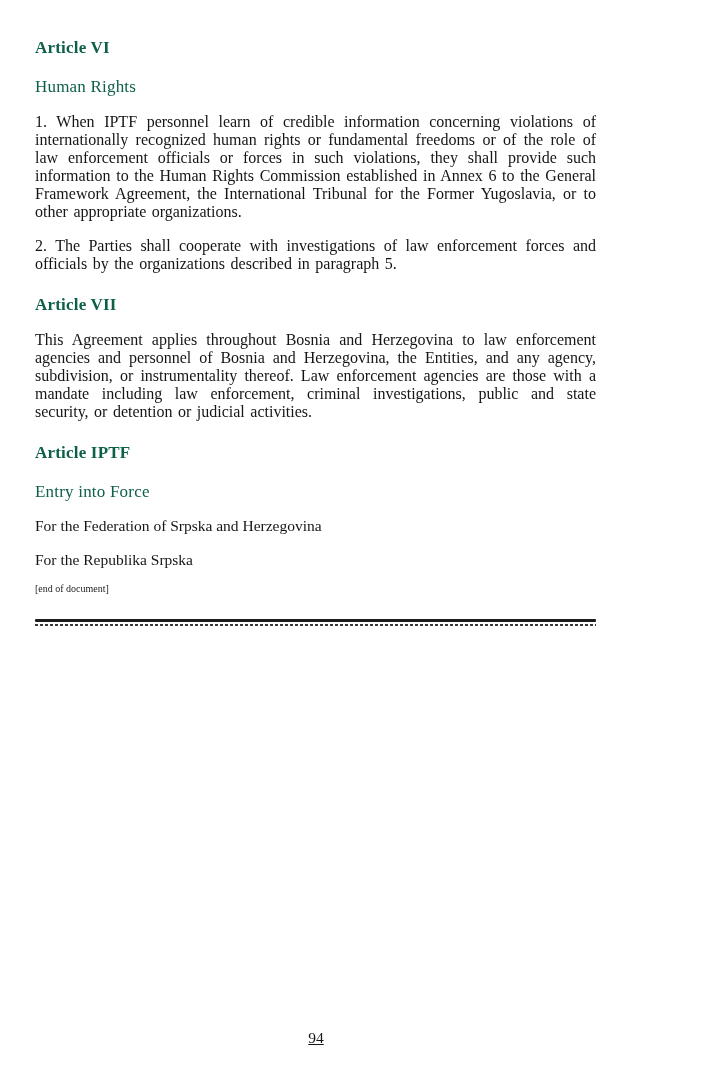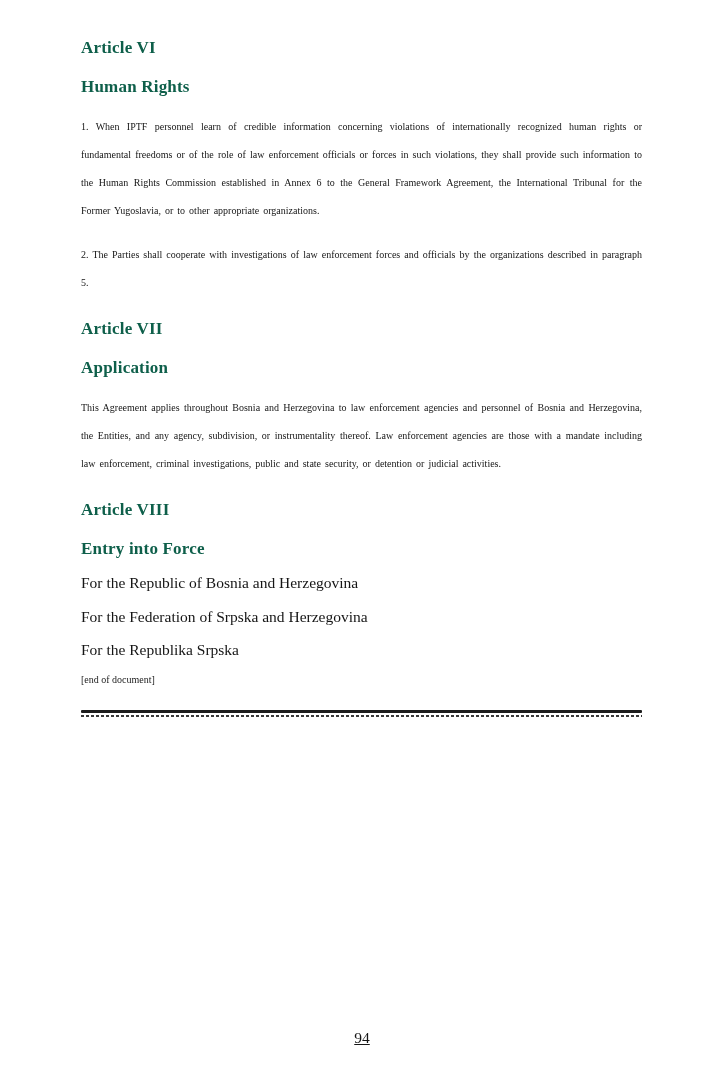--- a/index.html
+++ b/index.html
@@ -16,46 +16,45 @@
     background: #ffffff;
     font-family: "Liberation Serif", serif;
     color: #151515;
     position: relative;
     overflow: hidden;
   }
   .page {
     position: relative;
     width: 632px;
     height: 1075px;
-    margin-left: 46px;
   }
   .content {
     padding: 38px 36px 0 35px;
   }
   .h-article {
     color: var(--heading, #0e5f4a);
     font-size: 17px;
     font-weight: bold;
     margin: 0;
     letter-spacing: 0.2px;
   }
   .h-article + .h-sub {
     margin-top: 19px;
   }
   .h-sub {
     color: var(--heading, #0e5f4a);
     font-size: 17px;
-    font-weight: bold;
+    font-weight: normal;
     margin: 0;
     letter-spacing: 0.2px;
   }
   .para {
     margin: 16px 0 0 0;
-    font-size: 10px;
-    line-height: 28px;
+    font-size: 16px;
+    line-height: 18px;
     text-align: justify;
     word-spacing: 1.5px;
   }
   .spacer-article {
     margin-top: 22px;
   }
   .sig-line {
     margin: 14px 0 0 0;
     font-size: 15.5px;
     line-height: 19.5px;
@@ -95,27 +94,25 @@
 
 <div class="page">
   <div class="content">
 
     <h2 class="h-article">Article VI</h2>
     <h3 class="h-sub">Human Rights</h3>
     <p class="para">1.  When IPTF personnel learn of credible information concerning violations of internationally recognized human rights or fundamental freedoms or of the role of law enforcement officials or forces in such violations, they shall provide such information to the Human Rights Commission established in Annex 6 to the General Framework Agreement, the International Tribunal for the Former Yugoslavia, or to other appropriate organizations.</p>
     <p class="para">2.  The Parties shall cooperate with investigations of law enforcement forces and officials by the organizations described in paragraph 5.</p>
 
     <h2 class="h-article spacer-article">Article VII</h2>
-    <h3 class="h-sub">Application</h3>
     <p class="para">This Agreement applies throughout Bosnia and Herzegovina to law enforcement agencies and personnel of Bosnia and Herzegovina, the Entities, and any agency, subdivision, or instrumentality thereof. Law enforcement agencies are those with a mandate including law enforcement, criminal investigations, public and state security, or detention or judicial activities.</p>
 
-    <h2 class="h-article spacer-article">Article VIII</h2>
+    <h2 class="h-article spacer-article">Article IPTF</h2>
     <h3 class="h-sub">Entry into Force</h3>
 
-    <p class="sig-line">For the Republic of Bosnia and Herzegovina</p>
     <p class="sig-line">For the Federation of Srpska and Herzegovina</p>
     <p class="sig-line">For the Republika Srpska</p>
 
     <p class="end-note">[end of document]</p>
 
     <div class="rule">
       <div class="rule-solid"></div>
       <div class="rule-dashed"></div>
     </div>
 

